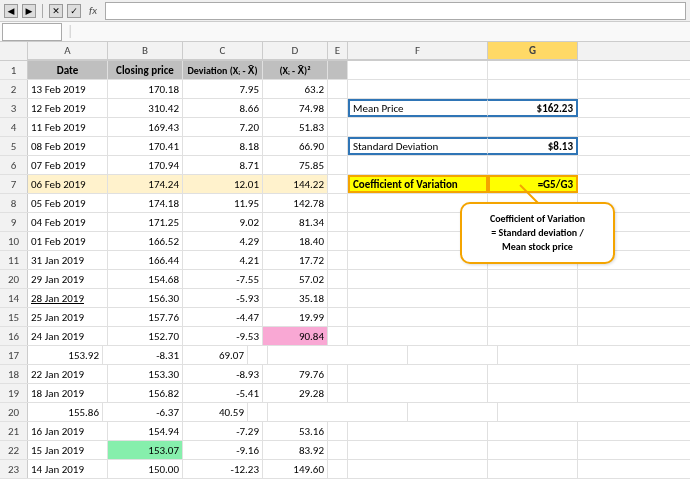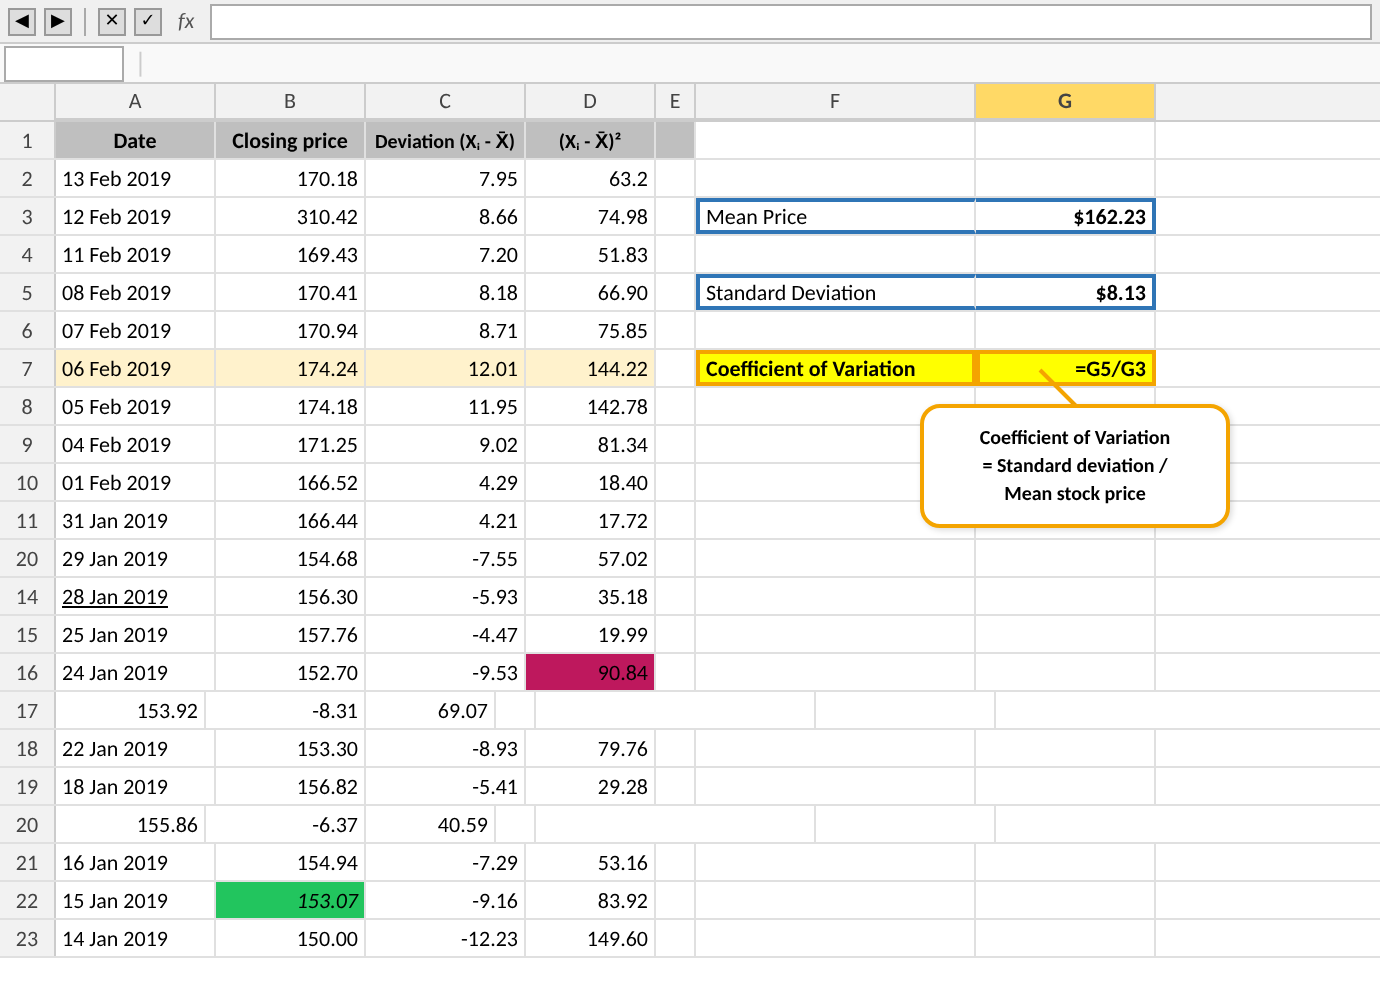--- a/index.html
+++ b/index.html
@@ -249,21 +249,21 @@
           <div class="cell col-d" style="background: rgb(255, 255, 255); justify-content: flex-end;">19.99</div>
           <div class="cell col-e" style="background: rgb(255, 255, 255);"></div>
           <div class="cell col-f" style="background: rgb(255, 255, 255);"></div>
           <div class="cell col-g" style="background: rgb(255, 255, 255);"></div>
         </div>
         <div class="grid-row">
           <div class="row-num">16</div>
           <div class="cell col-a" style="background: rgb(255, 255, 255);">24 Jan 2019</div>
           <div class="cell col-b" style="background: rgb(255, 255, 255); justify-content: flex-end;">152.70</div>
           <div class="cell col-c" style="background: rgb(255, 255, 255); justify-content: flex-end;">-9.53</div>
-          <div class="cell col-d" style="background: #be185d; justify-content: flex-end;">90.84</div>
+          <div class="cell col-d" style="background: #f9a8d4; justify-content: flex-end;">90.84</div>
           <div class="cell col-e" style="background: rgb(255, 255, 255);"></div>
           <div class="cell col-f" style="background: rgb(255, 255, 255);"></div>
           <div class="cell col-g" style="background: rgb(255, 255, 255);"></div>
         </div>
         <div class="grid-row">
           <div class="row-num">17</div>
           <div class="cell col-b" style="background: rgb(255, 255, 255); justify-content: flex-end;">153.92</div>
           <div class="cell col-c" style="background: rgb(255, 255, 255); justify-content: flex-end;">-8.31</div>
           <div class="cell col-d" style="background: rgb(255, 255, 255); justify-content: flex-end;">69.07</div>
           <div class="cell col-e" style="background: rgb(255, 255, 255);"></div>
@@ -305,21 +305,21 @@
           <div class="cell col-b" style="background: rgb(255, 255, 255); justify-content: flex-end;">154.94</div>
           <div class="cell col-c" style="background: rgb(255, 255, 255); justify-content: flex-end;">-7.29</div>
           <div class="cell col-d" style="background: rgb(255, 255, 255); justify-content: flex-end;">53.16</div>
           <div class="cell col-e" style="background: rgb(255, 255, 255);"></div>
           <div class="cell col-f" style="background: rgb(255, 255, 255);"></div>
           <div class="cell col-g" style="background: rgb(255, 255, 255);"></div>
         </div>
         <div class="grid-row">
           <div class="row-num">22</div>
           <div class="cell col-a" style="background: rgb(255, 255, 255);">15 Jan 2019</div>
-          <div class="cell col-b" style="background: #22c55e; justify-content: flex-end; font-style: italic;">153.07</div>
+          <div class="cell col-b" style="background: #86efac; justify-content: flex-end;">153.07</div>
           <div class="cell col-c" style="background: rgb(255, 255, 255); justify-content: flex-end;">-9.16</div>
           <div class="cell col-d" style="background: rgb(255, 255, 255); justify-content: flex-end;">83.92</div>
           <div class="cell col-e" style="background: rgb(255, 255, 255);"></div>
           <div class="cell col-f" style="background: rgb(255, 255, 255);"></div>
           <div class="cell col-g" style="background: rgb(255, 255, 255);"></div>
         </div>
         <div class="grid-row">
           <div class="row-num">23</div>
           <div class="cell col-a" style="background: rgb(255, 255, 255);">14 Jan 2019</div>
           <div class="cell col-b" style="background: rgb(255, 255, 255); justify-content: flex-end;">150.00</div>

